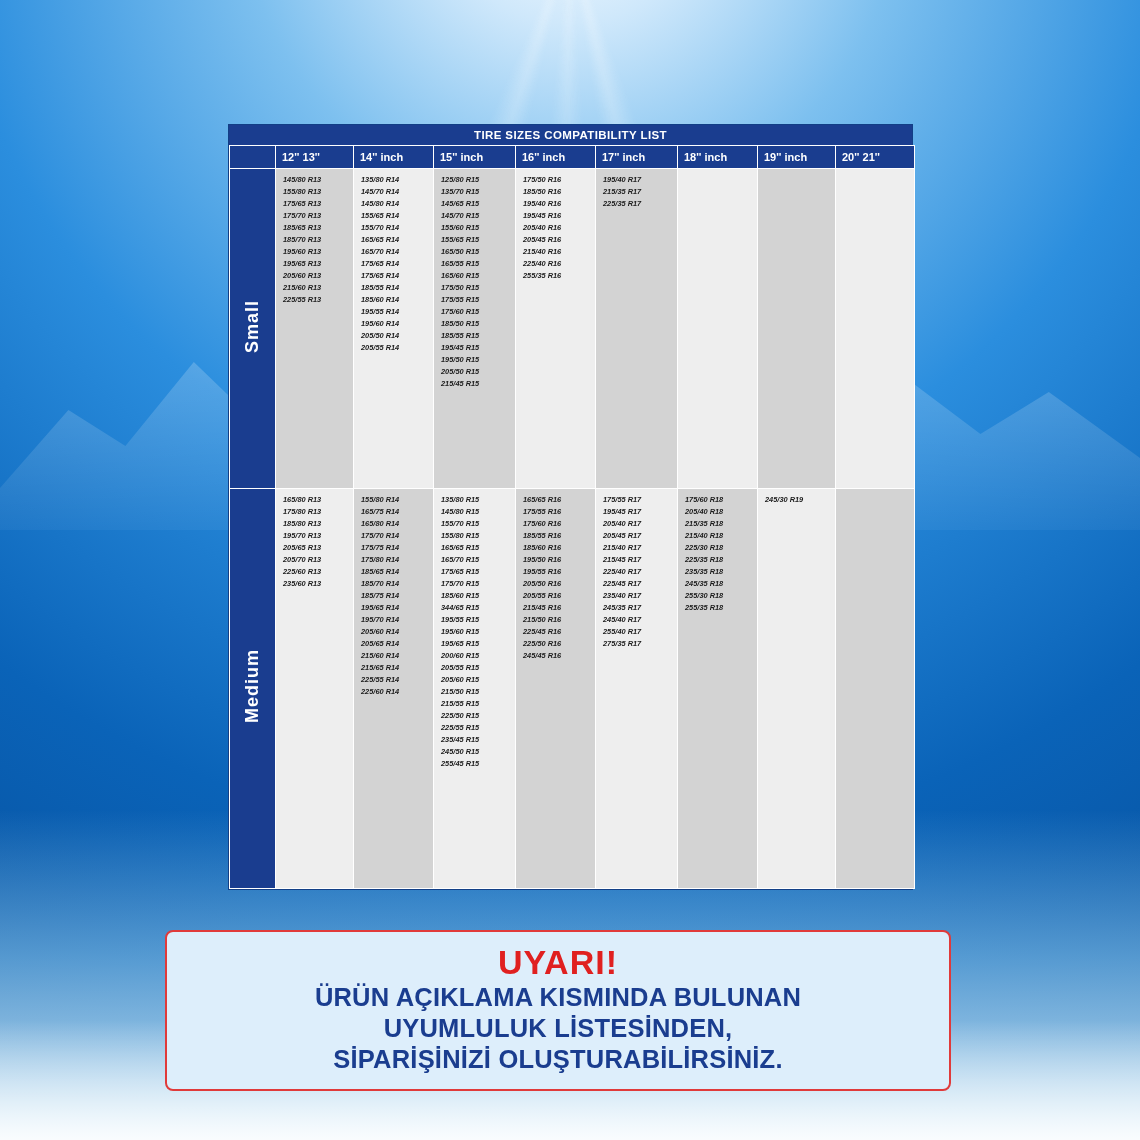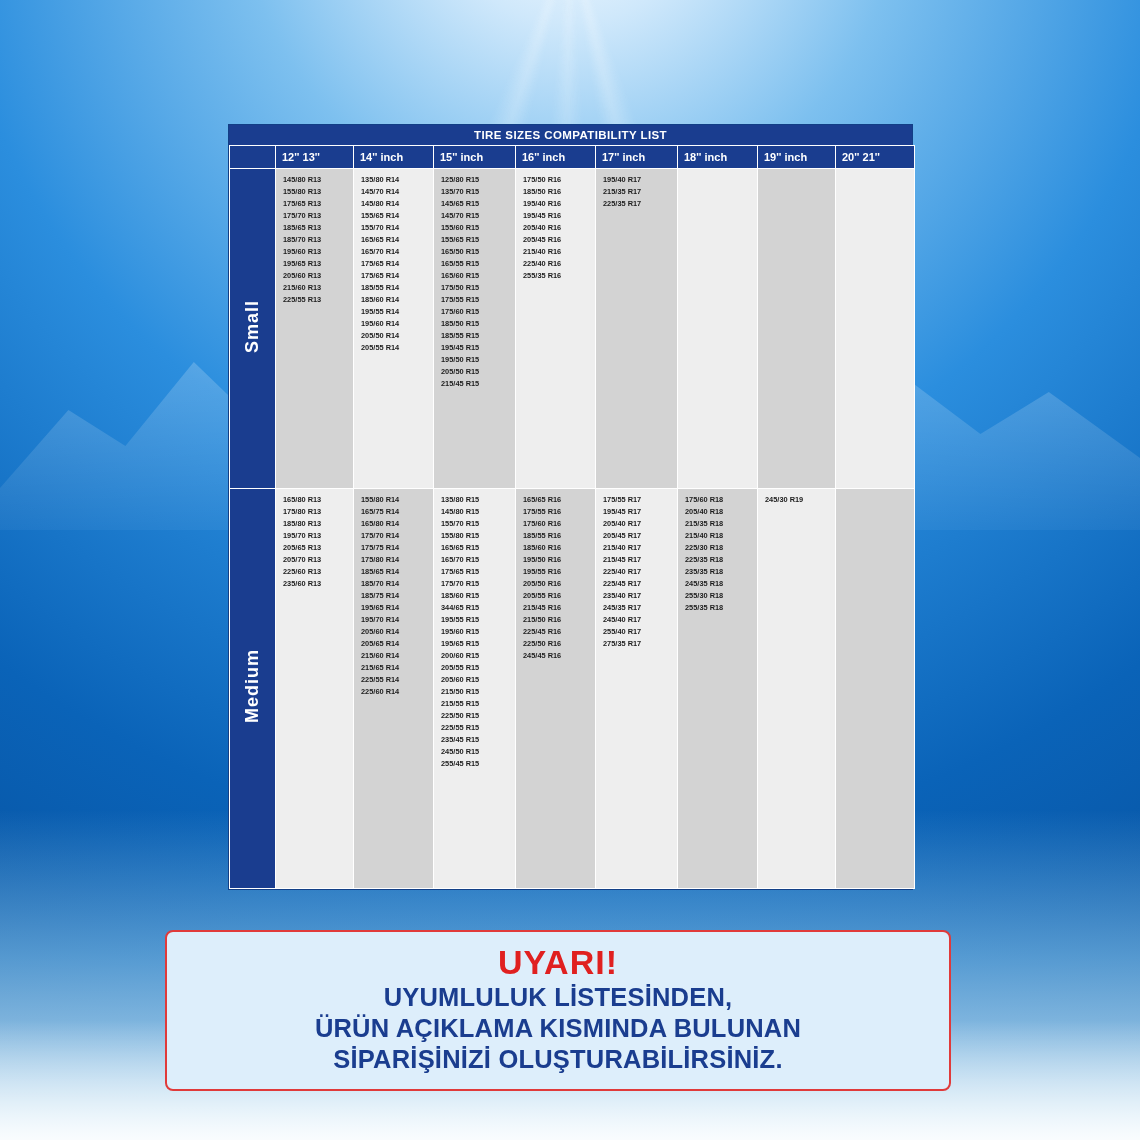--- a/index.html
+++ b/index.html
@@ -99,20 +99,21 @@
     writing-mode:vertical-rl;
     transform:rotate(180deg);
     color:#ffffff;
     font-size:18px;
     font-weight:bold;
     letter-spacing:1px;
   }
   .listcell {
     vertical-align:top;
     padding:5px 0 6px 0;
+    font-style:italic;
   }
   .shade-a { background:#d3d3d3; }
   .shade-b { background:#eeeeee; }
   .item {
     font-size:7.4px;
     font-weight:bold;
     color:#1b1b1b;
     line-height:12.0px;
     padding-left:7px;
     white-space:nowrap;
@@ -362,16 +363,16 @@
             <div class="item">245/30 R19</div>
           </td>
         <td class="listcell shade-a"></td>
       </tr>
     </tbody>
   </table>
 </div>
 
 <div class="warn">
   <div class="warn-title">UYARI!</div>
+  <div class="warn-line">ÜRÜN AÇIKLAMA KISMINDA BULUNAN</div>
   <div class="warn-line">UYUMLULUK LİSTESİNDEN,</div>
-  <div class="warn-line">ÜRÜN AÇIKLAMA KISMINDA BULUNAN</div>
   <div class="warn-line">SİPARİŞİNİZİ OLUŞTURABİLİRSİNİZ.</div>
 </div>
 
 </body></html>

